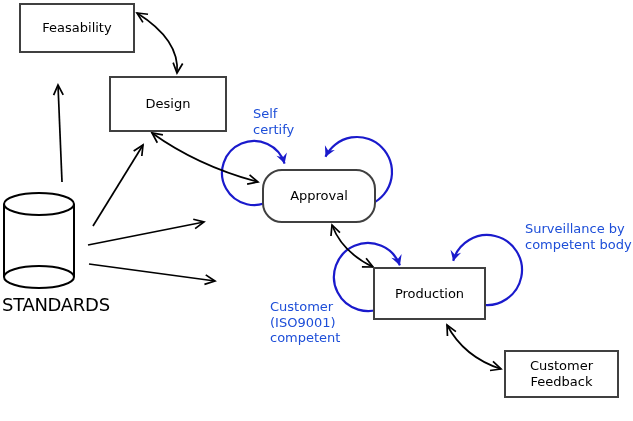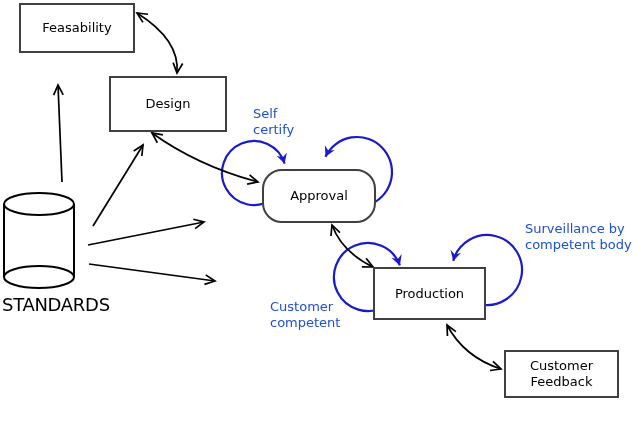--- a/index.html
+++ b/index.html
@@ -87,16 +87,17 @@
   </div>
 
 
   <div class="annotation" style="left:525px;top:221px;">
     <div>Surveillance by</div>
     <div>competent body</div>
   </div>
 
   <div class="annotation" style="left:270px;top:299px;">
     <div>Customer</div>
+    <div>(ISO9001)</div>
     <div>competent</div>
   </div>
 
 </div>
 
 </body></html>

